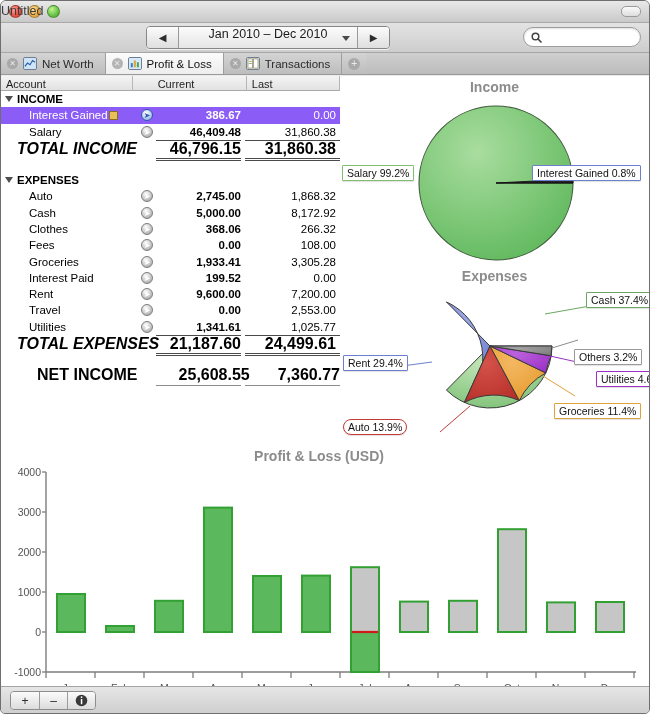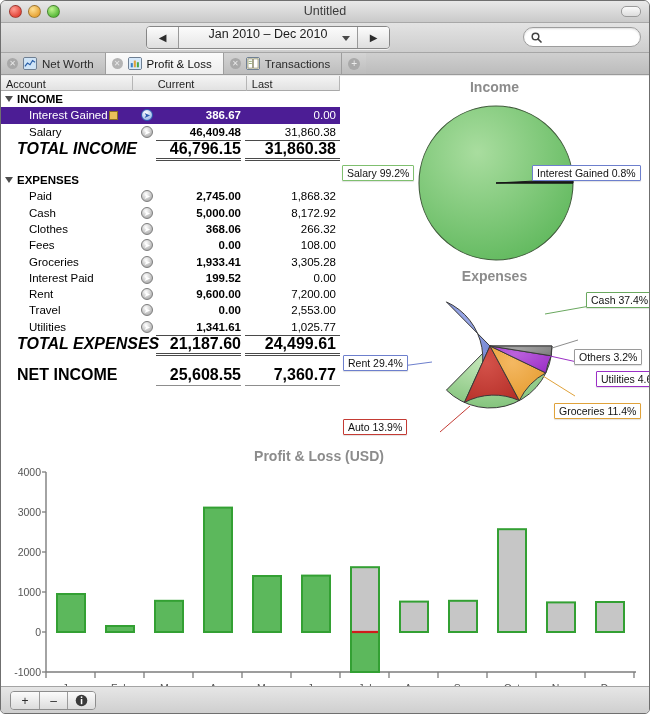--- a/index.html
+++ b/index.html
@@ -15,21 +15,21 @@
 
   
   .titlebar { height:22px; position:relative;
     background:linear-gradient(#e9e9e9,#c9c9c9);
     border-bottom:1px solid #a8a8a8; }
   .traffic { position:absolute; left:8px; top:4px; display:flex; gap:6px; }
   .light { width:13px; height:13px; border-radius:50%; border:1px solid rgba(0,0,0,.32); }
   .light.red    { background:radial-gradient(circle at 35% 30%, #ff9d93, #e4483c 70%); }
   .light.yellow { background:radial-gradient(circle at 35% 30%, #ffe093, #e8a63a 70%); }
   .light.green  { background:radial-gradient(circle at 35% 30%, #bff58e, #5cbb3d 70%); }
-  .wintitle { position:absolute; left:0; right:0; top:3px; text-align:center;
+  .wintitle { position:absolute; left:0; right:0; top:3px; text-align:left;
     font-size:12.5px; color:#3b3b3b; }
   .resizebtn { position:absolute; right:8px; top:5px; width:20px; height:11px;
     border:1px solid #9a9a9a; border-radius:5px;
     background:linear-gradient(#fbfbfb,#dcdcdc); }
 
   
   .toolbar { height:30px; position:relative;
     background:linear-gradient(#e3e3e3,#cdcdcd);
     border-bottom:1px solid #a6a6a6; }
   .daterange { position:absolute; left:145px; top:3px; height:23px; display:flex;
@@ -83,21 +83,21 @@
   .th { padding-left:5px; display:flex; align-items:center; border-right:1px solid #b6b6b6; height:15px; }
   .th.c0 { width:140px; }
   .th.c1 { width:100px;margin-left:20px; }
   .th.c2 { width:99px; }
   .rows { font-size:11.5px; color:#000; }
   .grow { display:flex; align-items:center; height:16.3px; padding-left:4px;
     font-weight:bold; font-size:11.5px; }
   .tri { width:0;height:0;border-left:4.5px solid transparent;border-right:4.5px solid transparent;
     border-top:6px solid #4e4e4e; margin-right:4px; }
   .row { display:flex; align-items:center; height:16.3px; }
-  .row.sel { background:#4c1d95; color:#fff; }
+  .row.sel { background:#8b5cf6; color:#fff; }
   .c-name { width:140px; padding-left:28px; display:flex; align-items:center; position:relative; white-space:nowrap; }
   .c-arrow { width:15px; display:flex; align-items:center; }
   .arrowbtn { width:12px;height:12px;border-radius:50%;
     background:radial-gradient(circle at 40% 30%,#fff,#9b9b9b);
     border:1px solid #7d7d7d; color:#fff; font-size:8px; line-height:11px; text-align:center; }
   .row.sel .arrowbtn { background:radial-gradient(circle at 40% 30%,#fff,#7ea3e0); border-color:#2c5ab0; color:#2c5ab0; }
   .c-cur { width:85px; text-align:right; font-weight:bold; }
   .c-last{ width:95px; text-align:right; }
   .row.sel .c-cur, .row.sel .c-last { color:#fff; }
   .totrow { display:flex; align-items:flex-end; height:17px; font-weight:bold; font-style:italic; font-size:16px; }
@@ -262,21 +262,21 @@
         </div>
 
         <div class="spacer"></div>
 
         <div class="grow">
           <span class="tri"></span>
           <span>EXPENSES</span>
         </div>
 
         <div class="row">
-          <div class="c-name">Paid</div>
+          <div class="c-name">Auto</div>
           <div class="c-arrow">
               <span class="arrowbtn">➤</span>
             </div>
           <div class="c-cur">2,745.00</div>
           <div class="c-last">1,868.32</div>
         </div>
         <div class="row">
           <div class="c-name">Cash</div>
           <div class="c-arrow">
               <span class="arrowbtn">➤</span>
@@ -355,21 +355,21 @@
 
         <div style="position:relative;height:3px;">
           <div class="rule" style="left:155px;width:85px;top:0;"></div>
           <div class="rule" style="left:244px;width:95px;top:0;"></div>
           <div class="rule" style="left:155px;width:85px;top:2px;"></div>
           <div class="rule" style="left:244px;width:95px;top:2px;"></div>
         </div>
 
         <div class="spacer"></div>
 
-        <div class="totrow" style="font-style:normal;">
+        <div class="totrow" style="font-style:normal;padding-left:20px;">
           <div class="c-name" style="font-style:normal;">NET INCOME</div>
           <div class="c-arrow"></div>
           <div class="c-cur">25,608.55</div>
           <div class="c-last">7,360.77</div>
         </div>
 
         <div style="position:relative;height:3px;">
           <div class="rule" style="left:155px;width:85px;top:1px;background:#8d8d8d;"></div>
           <div class="rule" style="left:244px;width:95px;top:1px;background:#8d8d8d;"></div>
         </div>
@@ -439,21 +439,21 @@
         <polyline points="205,30 250,22" fill="none" stroke="#6aa85f" stroke-width="1"></polyline>
         <polyline points="92,78 62,82" fill="none" stroke="#6d7fcd" stroke-width="1"></polyline>
         <polyline points="130,122 100,148" fill="none" stroke="#c43b34" stroke-width="1"></polyline>
         <polyline points="203,92 235,112" fill="none" stroke="#e0a23a" stroke-width="1"></polyline>
         <polyline points="210,72 237,78" fill="none" stroke="#9b2fc6" stroke-width="1"></polyline>
         <polyline points="212,64 238,56" fill="none" stroke="#8d8d8d" stroke-width="1"></polyline>
       </svg>
 
       <div class="callout" style="left:246px; top:216px; border-color:#6aa85f;">Cash 37.4%</div>
       <div class="callout" style="left:3px; top:279px; border-color:#6d7fcd;">Rent 29.4%</div>
-      <div class="callout" style="left:3px; top:343px; border-color:#c43b34;">Auto 13.9%</div>
+      <div class="callout" style="left:3px; top:343px; border-color:#c43b34;border-radius:8px;">Auto 13.9%</div>
       <div class="callout" style="left:214px; top:327px; border-color:#e0a23a;">Groceries 11.4%</div>
       <div class="callout" style="left:234px; top:295px; border-color:#9b2fc6;margin-left:22px;">Utilities 4.6%</div>
       <div class="callout" style="left:234px; top:273px; border-color:#9a9a9a;">Others 3.2%</div>
     </div>
 
     <div class="barchart">
       <div class="bc-title">Profit &amp; Loss (USD)</div>
 
       <div class="ytick" style="left:0;width:40px;top:30px;">4000</div>
       <div class="ytick" style="left:0;width:40px;top:70px;">3000</div>

